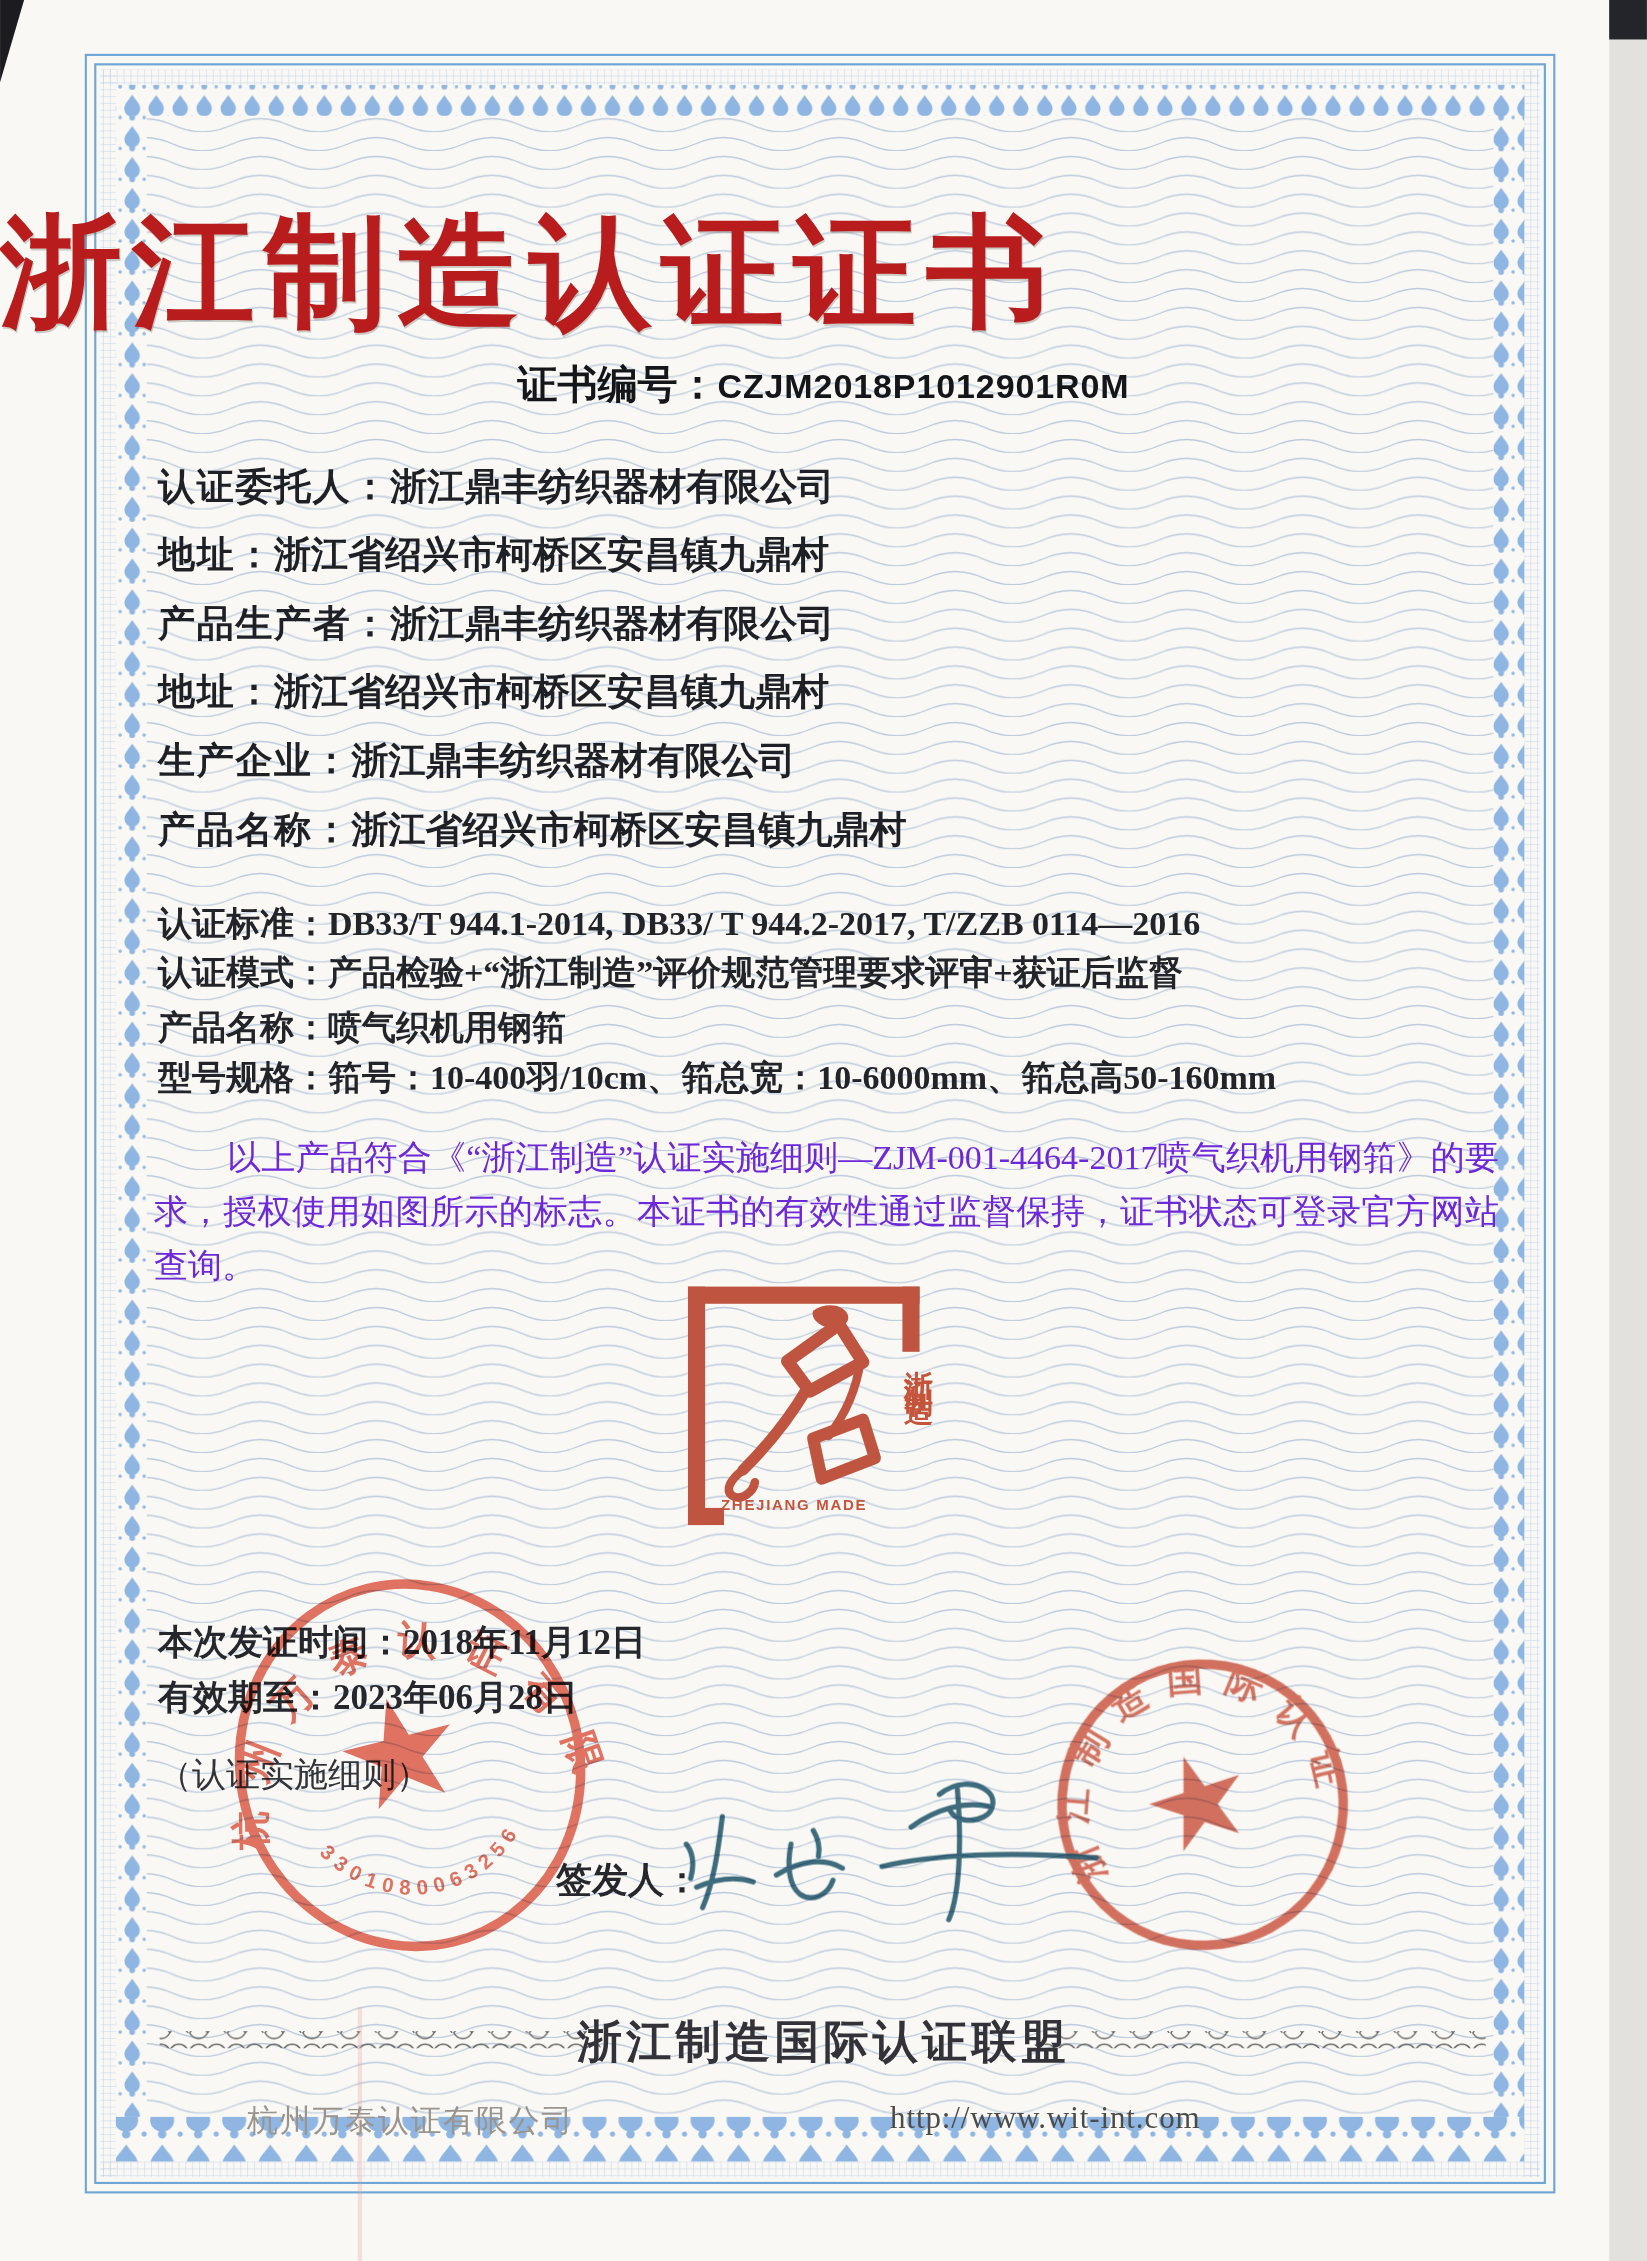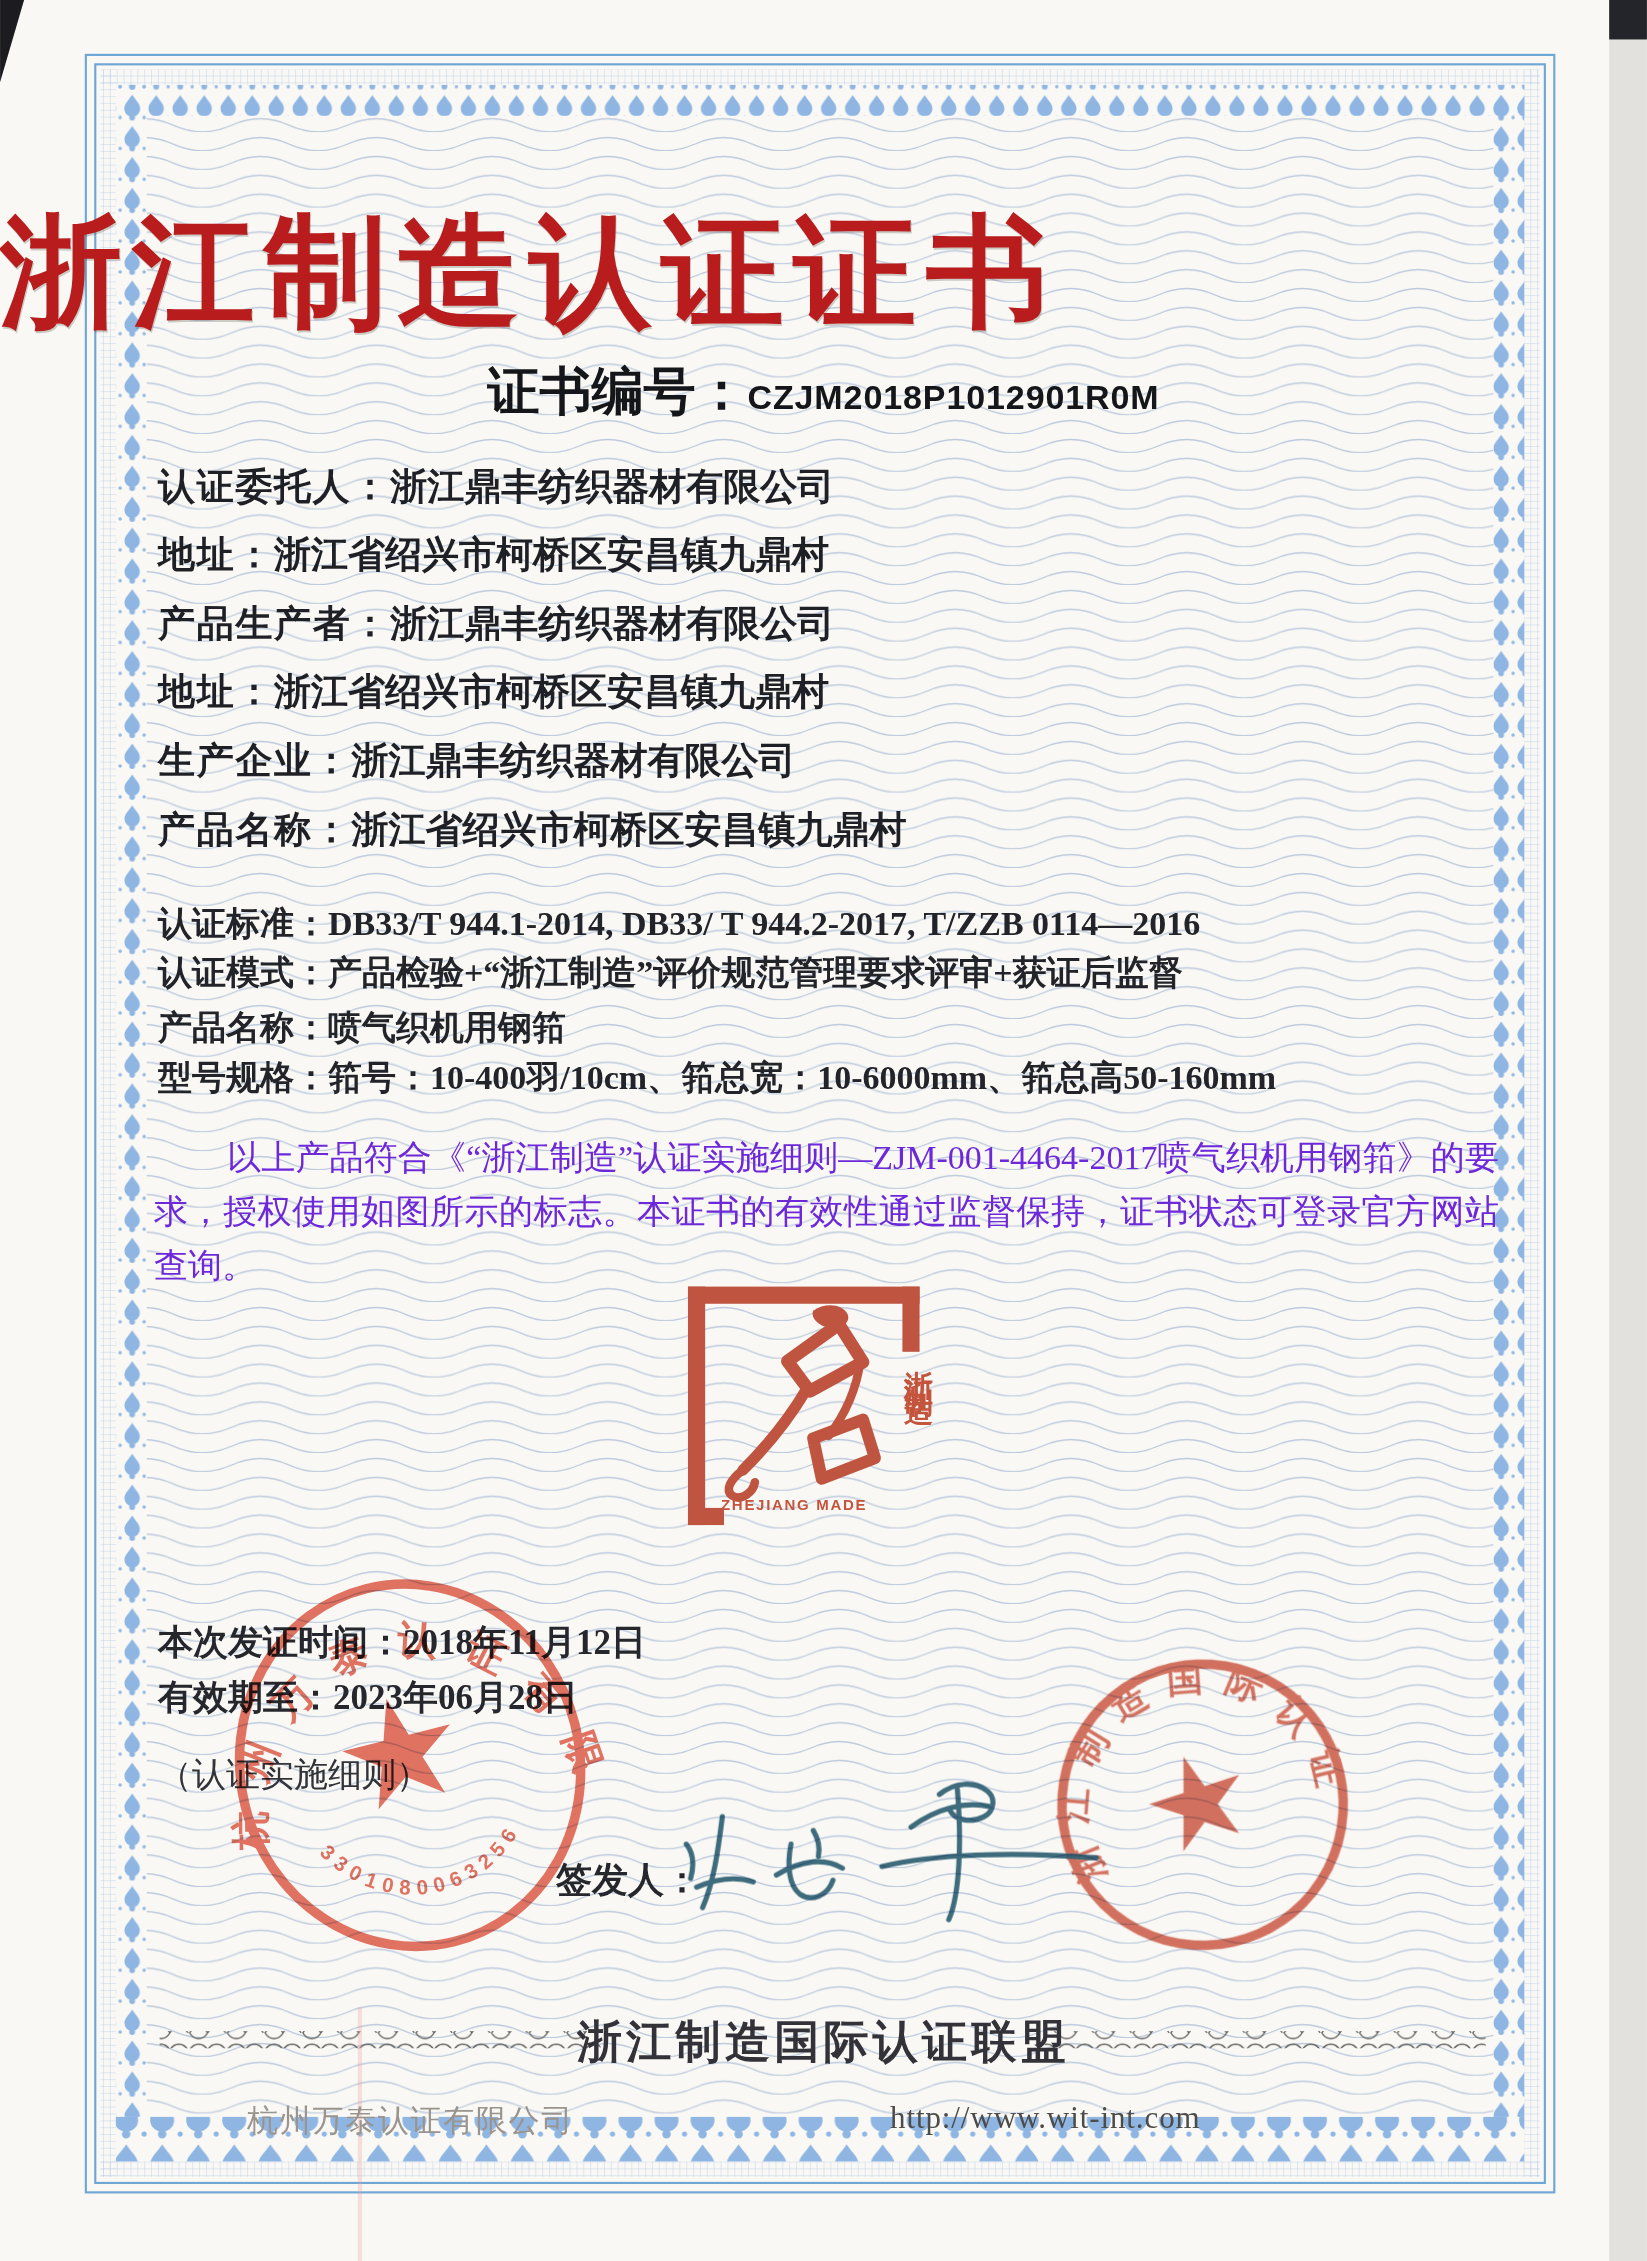--- a/index.html
+++ b/index.html
@@ -12,21 +12,21 @@
   .layer{position:absolute;left:0;top:0;width:1647px;height:2261px;}
   svg{display:block;}
   #stamp-layer{mix-blend-mode:multiply;pointer-events:none;}
   .abs{position:absolute;white-space:nowrap;}
   .title{
     left:0;top:192px;width:1647px;text-align:left;
     font-size:122px;font-weight:700;letter-spacing:10.3px;color:#b91c1c;
     text-shadow:0.9px 1.7px 0 rgba(70,64,57,.25);
   }
   .certno-row{left:0;top:357px;width:1647px;text-align:center;}
-  .certno-label{font-size:52px;font-weight:700;color:#15161a;}
+  .certno-label{font-size:40px;font-weight:700;color:#15161a;}
   .certno-value{font-size:34px;font-weight:700;color:#15161a;font-family:"Liberation Sans","DejaVu Sans",sans-serif;letter-spacing:0.9px;margin-top:24px;}
   .field{left:158px;font-size:37px;font-weight:700;color:#1e2025;}
   .field .lbl{letter-spacing:1.7px;}
   .spec{left:158px;font-size:34px;font-weight:700;color:#23242a;}
   .statement{
     left:154px;top:1131px;width:1345px;white-space:normal;
     font-size:34px;line-height:54px;color:#6d28d9;
     text-align:justify;text-indent:2.15em;font-weight:500;
   }
   .date-row{left:158px;font-size:35px;color:#26272d;font-weight:600;}

